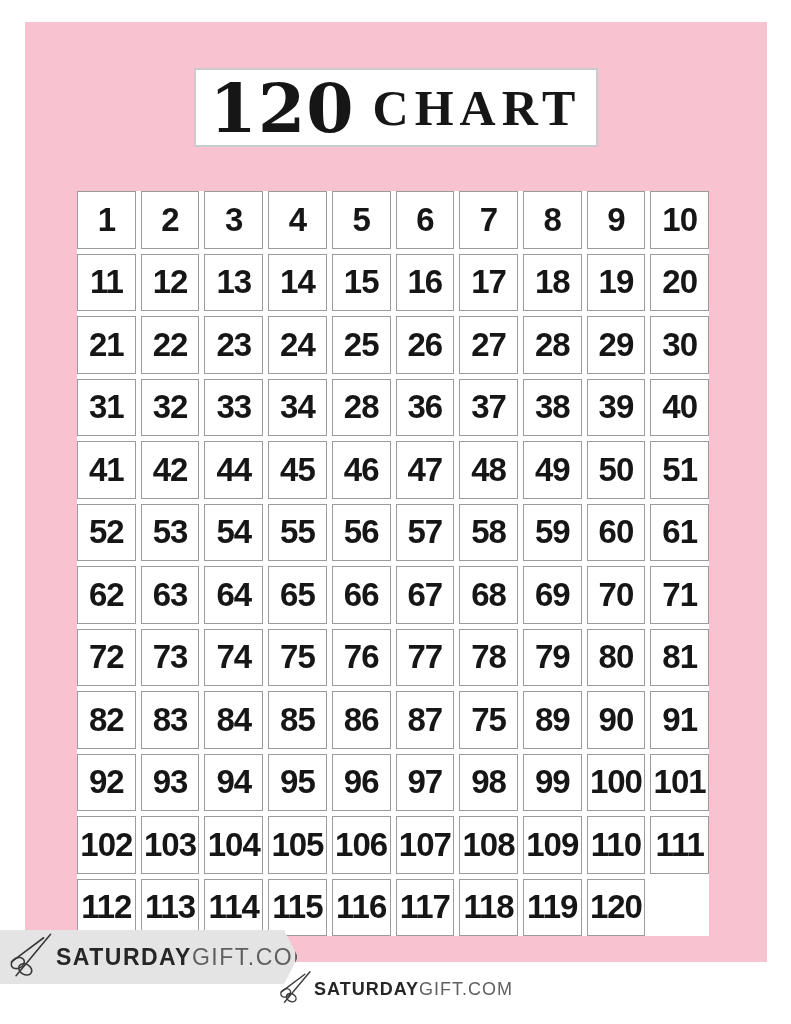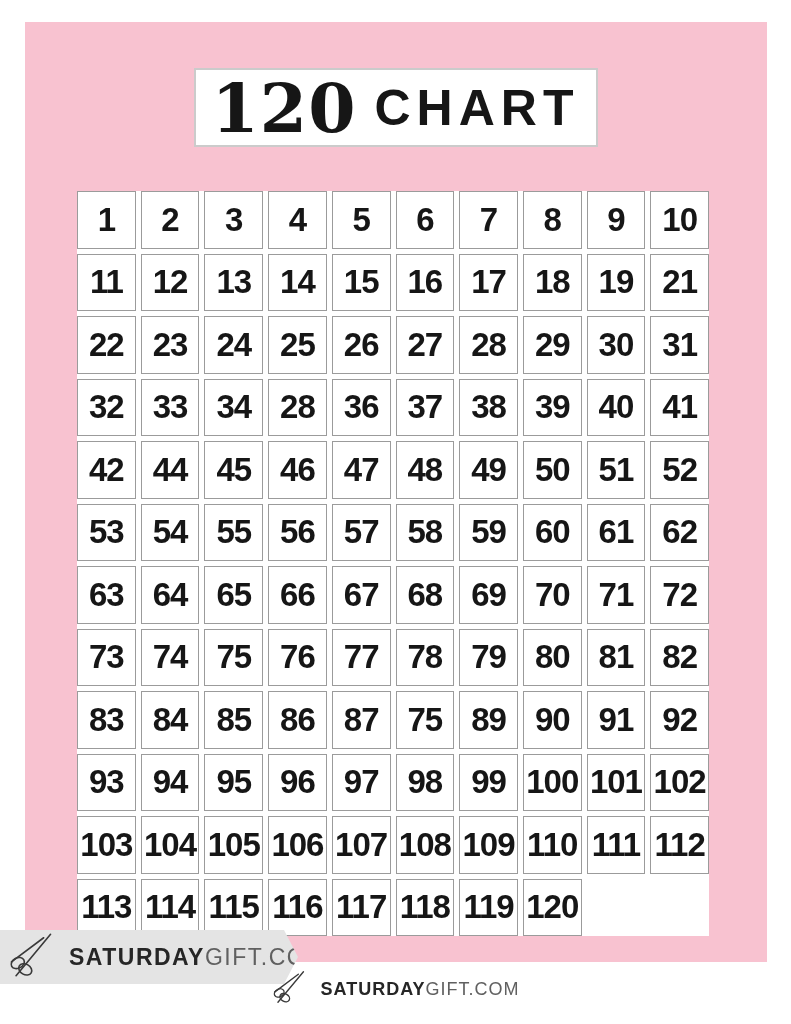--- a/index.html
+++ b/index.html
@@ -42,21 +42,21 @@
   }
   .title-number {
     font-family: "DejaVu Serif", serif;
     font-weight: bold;
     font-size: 68px;
     line-height: 1;
     letter-spacing: 1px;
     color: var(--ink, #161616);
   }
   .title-word {
-    font-family: Liberation Sans, sans-serif;
+    font-family: Liberation Serif, serif;
     font-weight: bold;
     font-size: 50px;
     line-height: 1;
     letter-spacing: 6px;
     color: var(--ink, #161616);
   }
 
   
   .grid {
     position: absolute;
@@ -98,21 +98,20 @@
     box-sizing: border-box;
     z-index: 5;
   }
   .brand-row { display: flex; align-items: center; }
   .brand-bold {
     font-weight: bold;
     font-size: 23px;
     letter-spacing: 1.5px;
     color: #262626;
     white-space: nowrap;
-    margin-left: 13px;
   }
   .brand-rest {
     font-weight: normal;
     font-size: 23px;
     letter-spacing: 1.5px;
     color: #606060;
     white-space: nowrap;
   }
   .scissors { flex: 0 0 auto; margin-right: 2px; }
 
@@ -152,20 +151,21 @@
     <div class="cell">10</div>
     <div class="cell">11</div>
     <div class="cell">12</div>
     <div class="cell">13</div>
     <div class="cell">14</div>
     <div class="cell">15</div>
     <div class="cell">16</div>
     <div class="cell">17</div>
     <div class="cell">18</div>
     <div class="cell">19</div>
+    <div class="cell">20</div>
     <div class="cell">21</div>
     <div class="cell">22</div>
     <div class="cell">23</div>
     <div class="cell">24</div>
     <div class="cell">25</div>
     <div class="cell">26</div>
     <div class="cell">27</div>
     <div class="cell">28</div>
     <div class="cell">29</div>
     <div class="cell">30</div>

